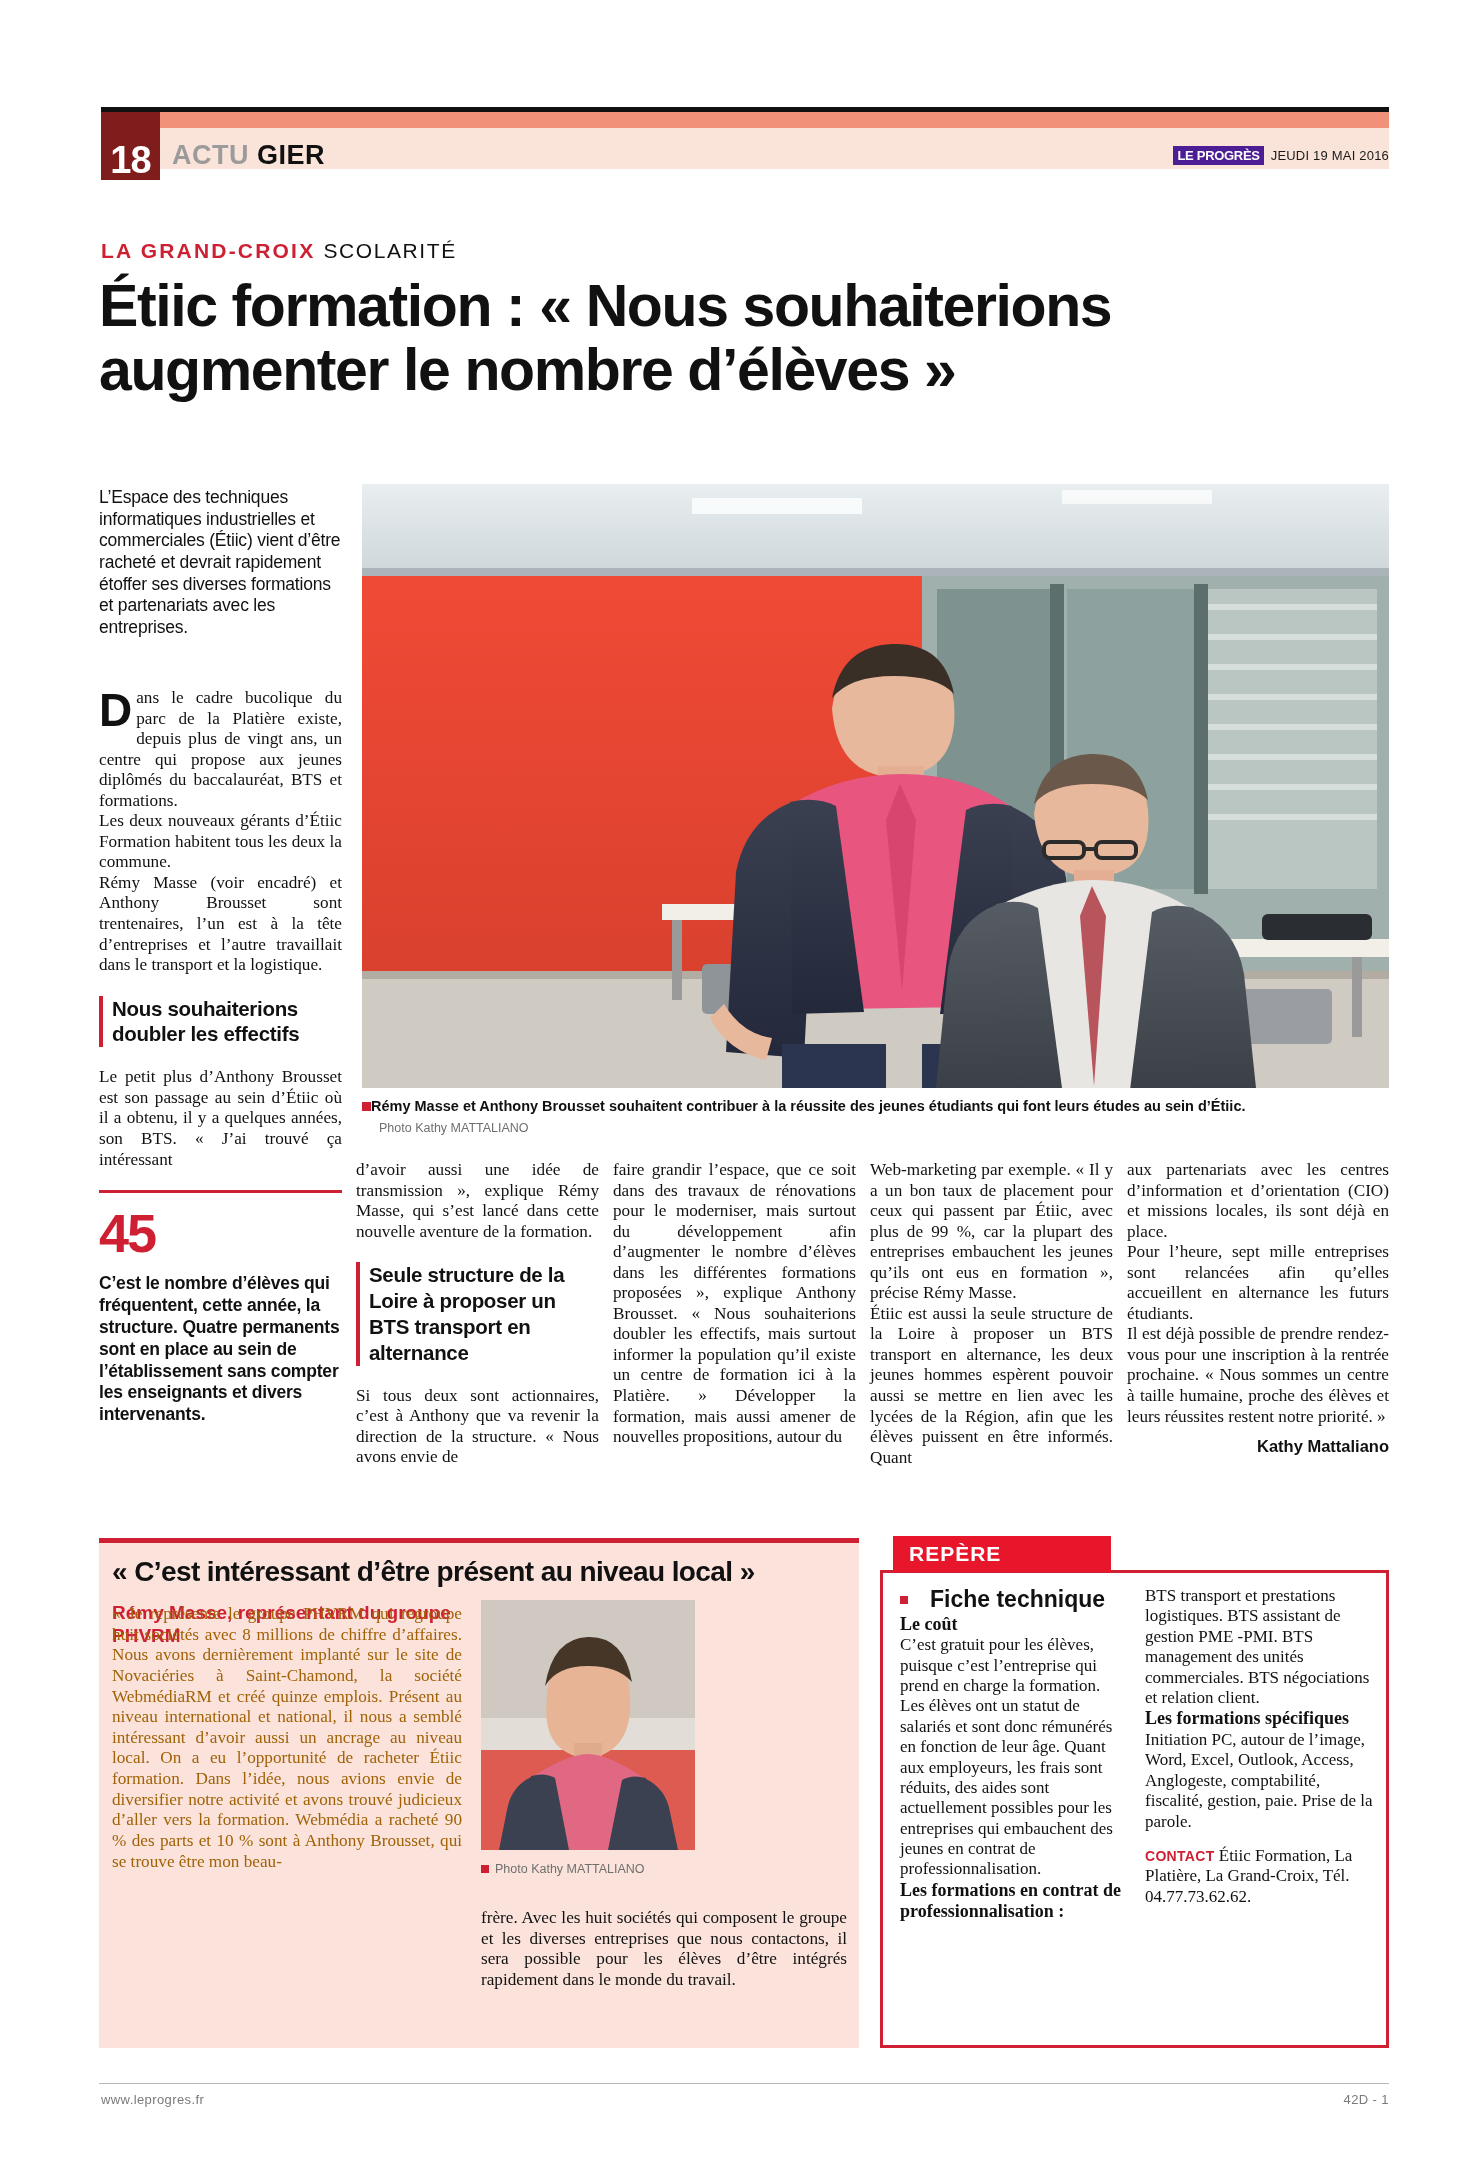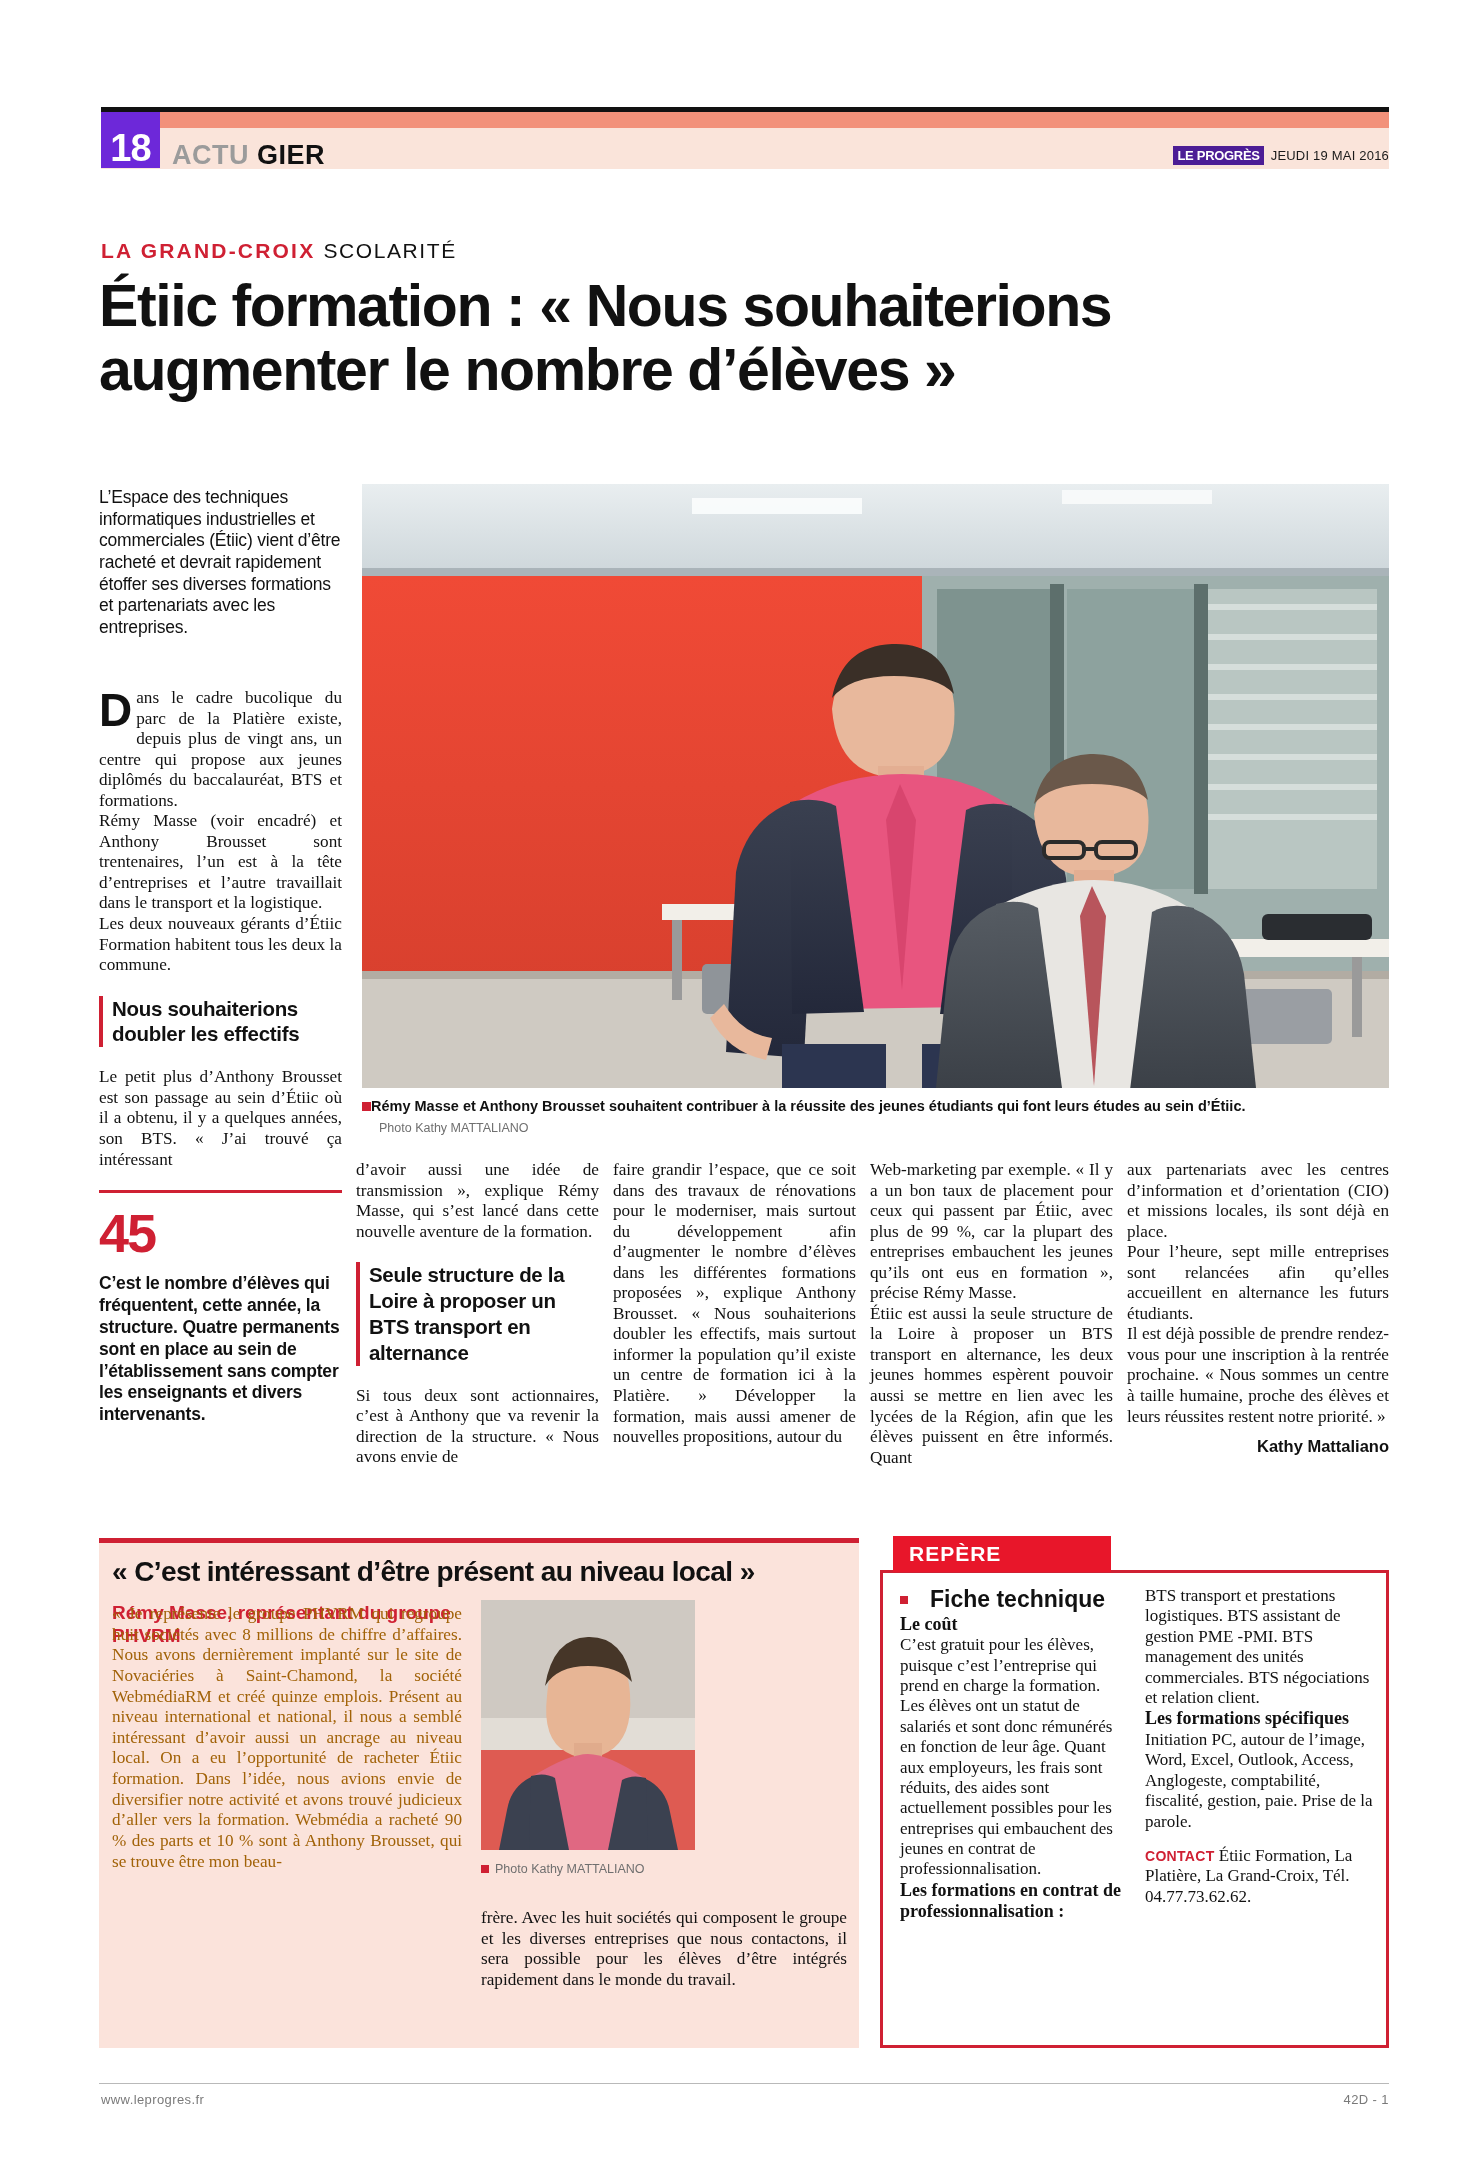--- a/index.html
+++ b/index.html
@@ -22,22 +22,22 @@
     background: #fae4da;
     border-top: 5px solid #111;
   }
   .masthead-accent {
     position: absolute; left: 0; top: 0;
     width: 100%; height: 16px;
     background: #f2917a;
   }
   .page-num-box {
     position: absolute; left: 101px; top: 112px;
-    width: 59px; height: 56px;
-    background: #6d28d9;
+    width: 59px; height: 68px;
+    background: #7f1d1d;
     display: flex; align-items: flex-end; justify-content: center;
     z-index: 3;
   }
   .page-num {
     color: #fff;
     font-family: "Liberation Sans", sans-serif;
     font-weight: bold;
     font-size: 38px;
     line-height: 0.95;
     letter-spacing: -1px;
@@ -473,22 +473,22 @@
     </svg>
   </div>
   <div class="photo-caption">
     <span class="sq"></span>
     <span>Rémy Masse et Anthony Brousset souhaitent contribuer à la réussite des jeunes étudiants qui font leurs études au sein d’Étiic.</span>
   </div>
   <div class="photo-credit">Photo Kathy MATTALIANO</div>
 
   <div class="col1">
     <div class="body-text dropcap">Dans le cadre bucolique du parc de la Platière existe, depuis plus de vingt ans, un centre qui propose aux jeunes diplômés du baccalauréat, BTS et formations.</div>
+    <div class="body-text">Les deux nouveaux gérants d’Étiic Formation habitent tous les deux la commune.</div>
     <div class="body-text">Rémy Masse (voir encadré) et Anthony Brousset sont trentenaires, l’un est à la tête d’entreprises et l’autre travaillait dans le transport et la logistique.</div>
-    <div class="body-text">Les deux nouveaux gérants d’Étiic Formation habitent tous les deux la commune.</div>
     <div class="gap-m"></div>
     <div class="intertitle">Nous souhaiterions doubler les effectifs</div>
     <div class="gap-m"></div>
     <div class="body-text">Le petit plus d’Anthony Brousset est son passage au sein d’Étiic où il a obtenu, il y a quelques années, son BTS. « J’ai trouvé ça intéressant</div>
     <div class="gap-m"></div>
     <div class="hairline"></div>
     <div class="gap-s"></div>
     <div class="big-number">45</div>
     <div class="gap-s"></div>
     <div class="stat-text">C’est le nombre d’élèves qui fréquentent, cette année, la structure. Quatre permanents sont en place au sein de l’établissement sans compter les enseignants et divers intervenants.</div>

